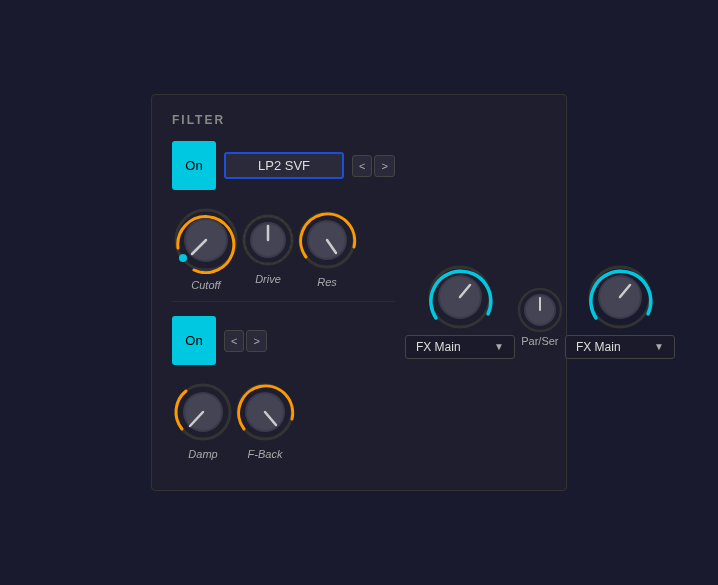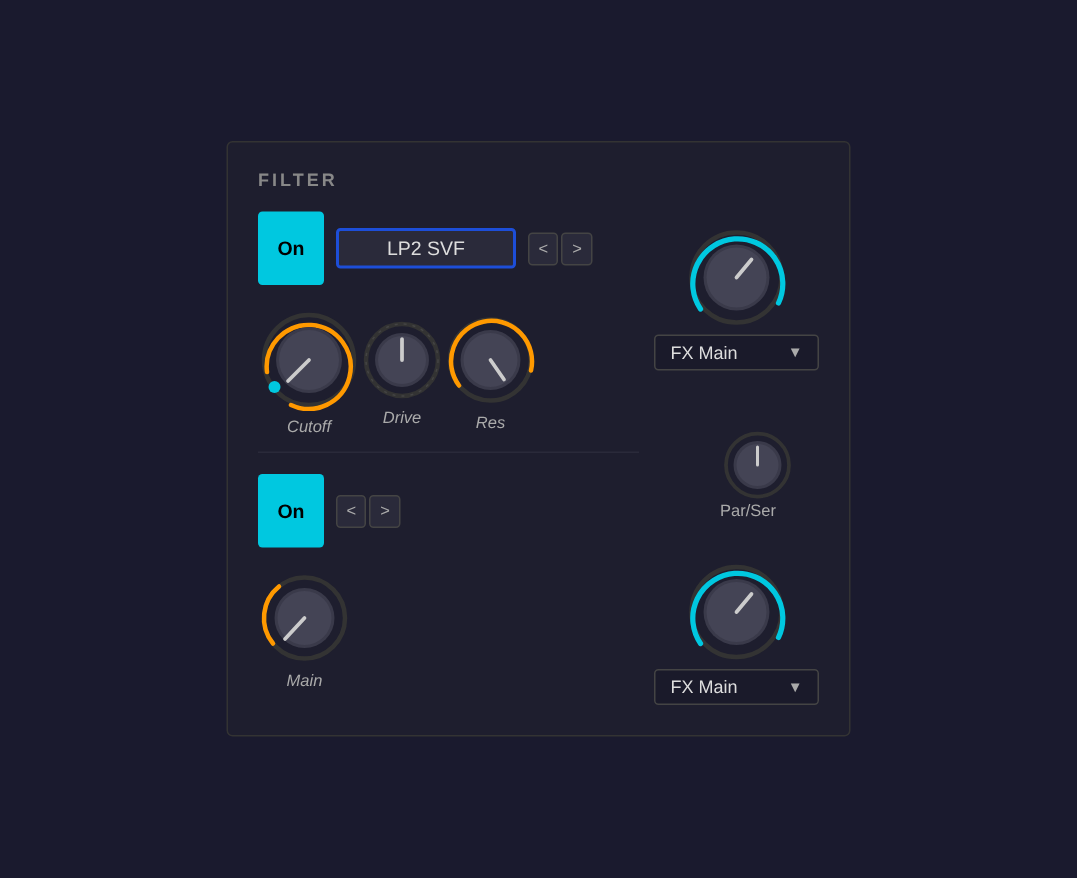--- a/index.html
+++ b/index.html
@@ -37,21 +37,21 @@
       gap: 8px;
     }
 
     .on-btn {
       background: #00c8e0;
       color: #000;
       border: none;
       border-radius: 3px;
       padding: 17px 12px;
       font-size: 13px;
-      font-weight: bold;
+      font-weight: normal;
       cursor: pointer;
       min-width: 44px;
     }
 
     .filter-name-box {
       background: #2a2a3a;
       color: #ddd;
       border: 2px solid #1d4ed8;
       border-radius: 3px;
       padding: 4px 12px;
@@ -133,32 +133,31 @@
       display: flex;
       gap: 10px;
     }
 
     .left-side {
       flex: 1;
     }
 
     .right-side {
       display: flex;
+      flex-direction: row;
+      justify-content: space-between;
+      align-items: center;
+      padding-top: 10px;
+    }
+
+    .par-ser-group {
+      display: flex;
       flex-direction: column;
-      justify-content: space-between;
-      align-items: center;
-      padding-top: 10px;
-    }
-
-    .par-ser-group {
-      display: flex;
-      flex-direction: column;
-      align-items: flex-start;
+      align-items: center;
       margin-top: 10px;
-      margin-left: 28px;
     }
   </style>
 </head>
 <body>
 
 <div class="panel">
   <div class="section-title">FILTER</div>
 
   <div class="main-layout">
     <div class="left-side">
@@ -226,23 +225,33 @@
         <div class="knobs-row">
 
           <div class="knob-wrapper">
             <svg class="knob-svg" width="62" height="62" viewBox="0 0 62 62">
               <circle cx="31" cy="31" r="27" fill="none" stroke="#333" stroke-width="3"></circle>
               <path d="M 10 48 a 27 27 0 0 1 4 -38" fill="none" stroke="#f90" stroke-width="3" stroke-linecap="round"></path>
               <circle cx="31" cy="31" r="20" fill="#3a3a4a"></circle>
               <circle cx="31" cy="31" r="18" fill="#444455"></circle>
               <line x1="31" y1="31" x2="18" y2="45" stroke="#ccc" stroke-width="2.5" stroke-linecap="round"></line>
             </svg>
-            <span class="knob-label">Main</span>
-          </div>
-
+            <span class="knob-label">Damp</span>
+          </div>
+
+          <div class="knob-wrapper">
+            <svg class="knob-svg" width="62" height="62" viewBox="0 0 62 62">
+              <circle cx="31" cy="31" r="27" fill="none" stroke="#333" stroke-width="3"></circle>
+              <path d="M 10 48 a 27 27 0 1 1 48 -10" fill="none" stroke="#f90" stroke-width="3" stroke-linecap="round"></path>
+              <circle cx="31" cy="31" r="20" fill="#3a3a4a"></circle>
+              <circle cx="31" cy="31" r="18" fill="#444455"></circle>
+              <line x1="31" y1="31" x2="42" y2="44" stroke="#ccc" stroke-width="2.5" stroke-linecap="round"></line>
+            </svg>
+            <span class="knob-label">F-Back</span>
+          </div>
 
         </div>
       </div>
     </div>
 
     <div class="right-side">
 
       <div style="display:flex;flex-direction:column;align-items:center;gap:4px;">
         <svg class="knob-svg" width="68" height="68" viewBox="0 0 68 68">
           <circle cx="34" cy="34" r="30" fill="none" stroke="#333" stroke-width="3"></circle>

